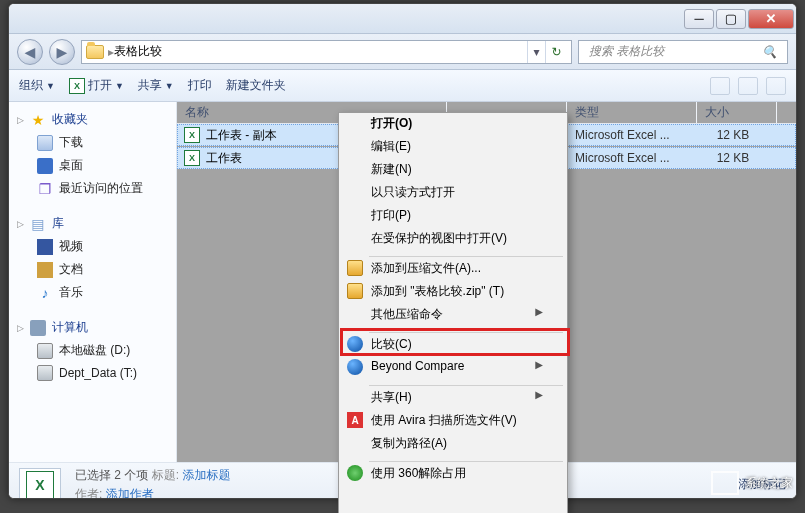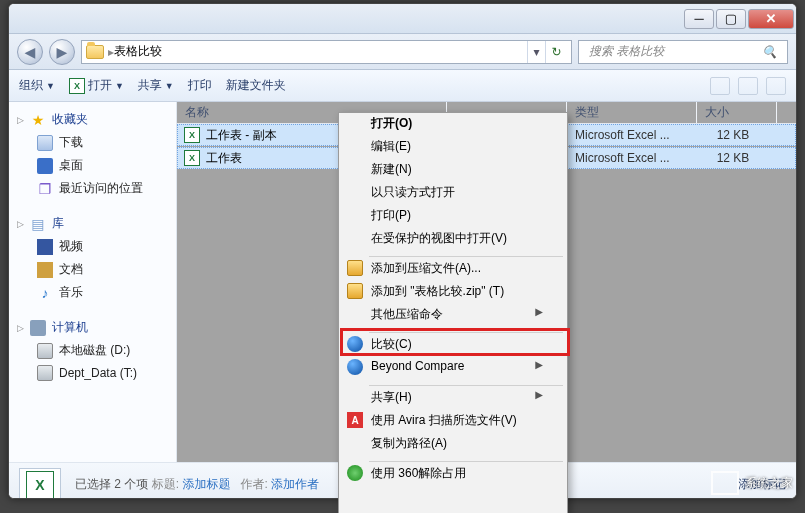--- a/index.html
+++ b/index.html
@@ -48,21 +48,21 @@
 .colheads .c4 { width: 80px; text-align: right; }
 .filerow { display: flex; align-items: center; height: 22px; background: #cde4fb; border: 1px dotted #6fa3e2; }
 .filerow + .filerow { margin-top: 1px; }
 .filerow .c1 { width: 269px; display: flex; align-items: center; gap: 6px; padding-left: 6px; }
 .filerow .c3 { width: 130px; padding-left: 8px; color: #333; }
 .filerow .c4 { width: 80px; text-align: center; padding-right: 8px; color: #333; }
 .filerow .gap { width: 120px; }
 .xls { width: 16px; height: 16px; background: #fff; border: 1px solid #1f7a3c; display: flex; align-items: center; justify-content: center; color: #1f7a3c; font-size: 9px; font-weight: bold; }
 .statusbar { height: 44px; border-top: 1px solid #dfe6ef; background: linear-gradient(#f4f8fd,#e8eef6); display: flex; align-items: center; padding: 4px 10px; gap: 14px; color: #2a3f6a; }
 .statusbar .thumb { width: 42px; height: 34px; background: #fff; border: 1px solid #bccadb; display: flex; align-items: center; justify-content: center; }
-.statusbar .meta { display: flex; flex-direction: row; gap: 10px; }
+.statusbar .meta { display: flex; flex-direction: column; gap: 2px; }
 .statusbar .meta .line { color: #555; }
 .statusbar .right { margin-left: auto; color: #2a3f6a; }
 
 .ctxmenu { position: absolute; left: 338px; top: 112px; width: 230px; background: #f2f2f2; border: 1px solid #9a9a9a; box-shadow: 3px 3px 8px rgba(0,0,0,.3); padding: 2px; }
 .ctx-item { height: 23px; display: flex; align-items: flex-start; padding: 0 22px 0 30px; position: relative; white-space: nowrap; }
 .ctx-item.bold { font-weight: bold; }
 .ctx-sep { height: 1px; background: #d0d0d0; margin: 3px 2px 3px 28px; }
 .ctx-item .sub { margin-left: auto; font-size: 10px; color: #555; }
 .ctx-item .cico { position: absolute; left: 6px; width: 16px; height: 16px; display: flex; align-items: center; justify-content: center; }
 .cico.zip { background: linear-gradient(#ffe08a,#e6a82f); border: 1px solid #b5831c; border-radius: 2px; }

